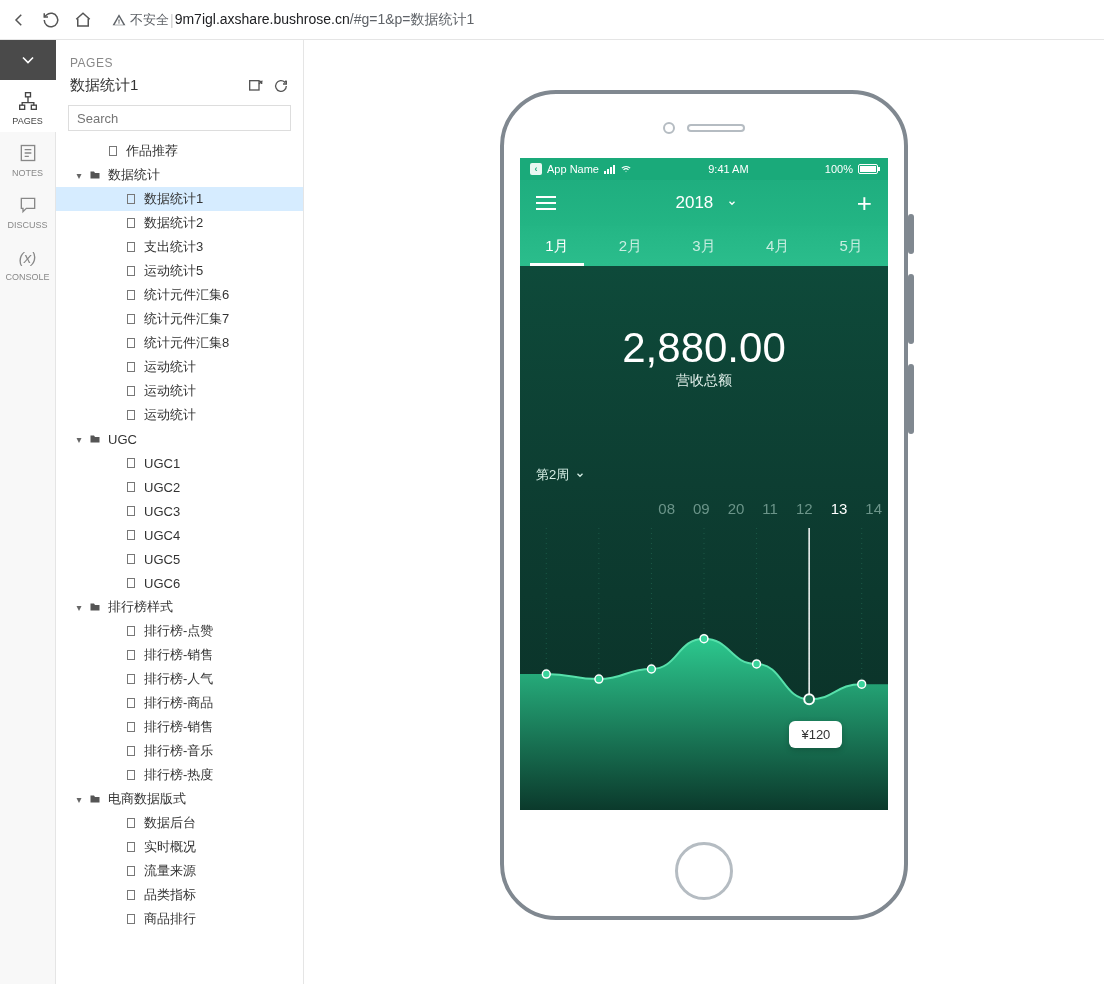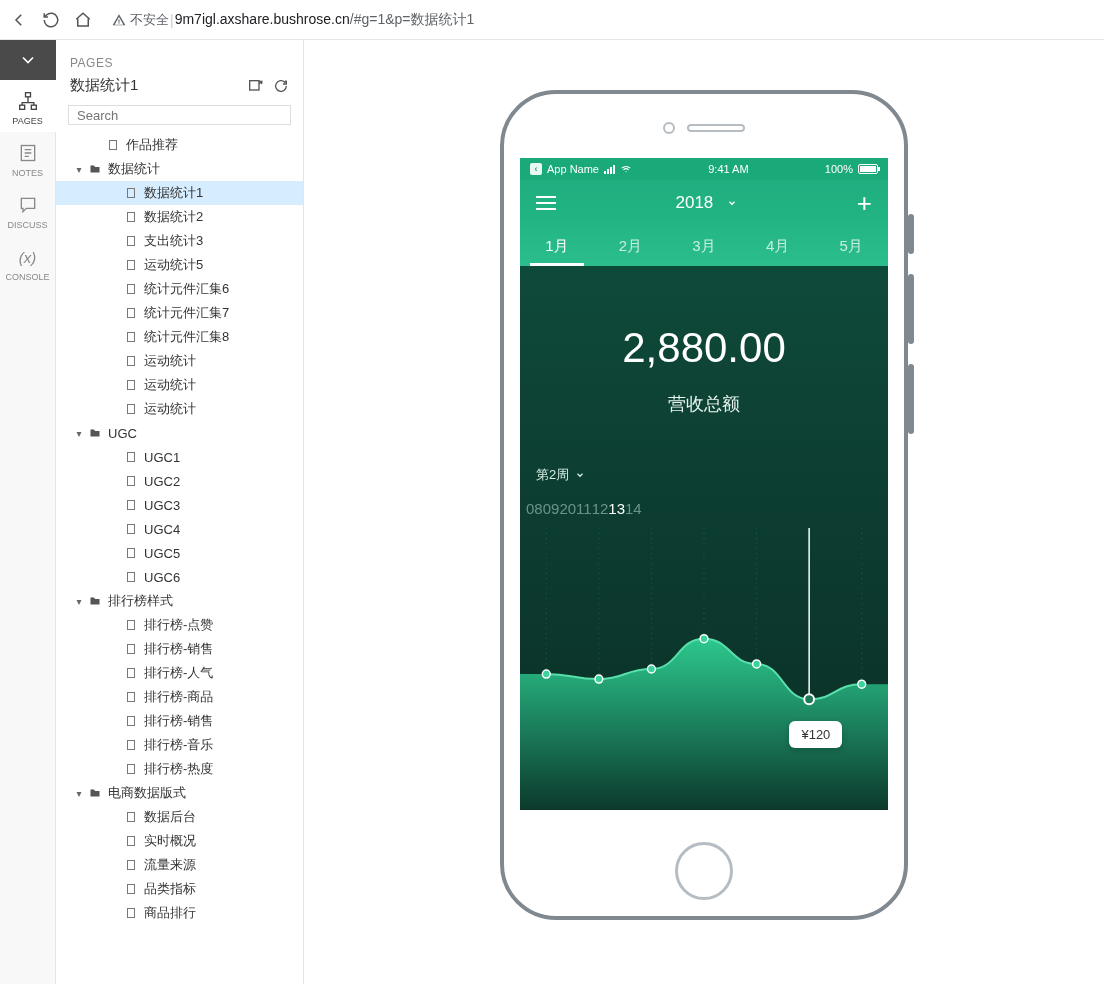--- a/index.html
+++ b/index.html
@@ -25,21 +25,21 @@
 
 
 .panel { width:248px; background:#fff; border-right:1px solid #e5e5e5; display:flex; flex-direction:column; position:relative; }
 .panel-head { padding:16px 14px 4px; }
 .panel-head .pgs { font-size:12px; color:#888; letter-spacing:.5px; }
 .panel-title-row { display:flex; align-items:center; justify-content:space-between; padding:2px 14px 10px; }
 .panel-title { font-size:15px; color:#333; font-weight:500; }
 .panel-title-icons { display:flex; gap:10px; color:#555; }
 .pt-icon { width:16px; height:16px; cursor:pointer; }
 .search-wrap { padding:0 12px 8px; }
-.search-input { width:100%; height:20px; border:1px solid #ddd; padding:5px 8px; font-size:13px; outline:none; }
+.search-input { width:100%; height:26px; border:1px solid #ddd; padding:5px 8px; font-size:13px; outline:none; }
 
 .tree { flex:1; overflow-y:auto; font-size:13px; color:#333; padding-bottom:10px; position:relative; }
 .tree::-webkit-scrollbar{width:10px}
 .tree::-webkit-scrollbar-thumb{background:#b0b0b0;border-radius:5px}
 .tree::-webkit-scrollbar-track{background:#eaeaea}
 .row { height:24px; display:flex; align-items:center; padding-left:10px; cursor:pointer; white-space:nowrap; }
 .row.sel { background:#d6ecff; }
 .tw { display:inline-flex; width:14px; justify-content:center; color:#666; font-size:10px; }
 .fico { width:14px; height:14px; margin:0 6px 0 2px; display:inline-flex; align-items:center; justify-content:center; }
 
@@ -77,23 +77,23 @@
 
 
 .tabs { height:40px; background:linear-gradient(#24b685,#2bbd8c); display:flex; color:rgba(255,255,255,.75); }
 .tab { flex:1; display:flex; align-items:center; justify-content:center; font-size:15px; cursor:pointer; position:relative; }
 .tab.active{color:#fff}
 .tab.active::after{content:'';position:absolute;bottom:0;left:10px;right:10px;height:3px;background:#fff}
 
 
 .body-dark { height:544px; background:linear-gradient(180deg,#0e4a3a 0%,#0d3e32 40%,#0a2f26 100%); position:relative; color:#fff; }
 .big-num { text-align:center; padding-top:58px; font-size:42px; font-weight:400; }
-.big-lbl { text-align:center; font-size:18px; margin-top:20px; color:#e6f3ee; }
+.big-lbl { text-align:center; font-size:14px; margin-top:0; color:#e6f3ee; }
 .week-sel { position:absolute; left:16px; top:200px; font-size:13px; display:flex; align-items:center; gap:6px; color:#d6eee5; cursor:pointer;}
-.days { position:absolute; top:234px; left:0; right:0; display:flex; justify-content:flex-start; padding:0 6px; }
+.days { position:absolute; top:234px; left:0; right:0; display:flex; justify-content:flex-end; padding:0 6px;gap:18px; }
 .day { font-size:15px; color:#6b9489; }
 .day.active{ color:#fff; font-weight:500; }
 
 
 .chart { position:absolute; left:0; right:0; bottom:0; top:262px; }
 .chart svg { width:100%; height:100%; display:block; }
 .tooltip { position:absolute; background:#fff; color:#333; font-size:13px; padding:6px 12px; border-radius:6px; box-shadow:0 2px 6px rgba(0,0,0,.2); }
 
 </style>
 </head>

